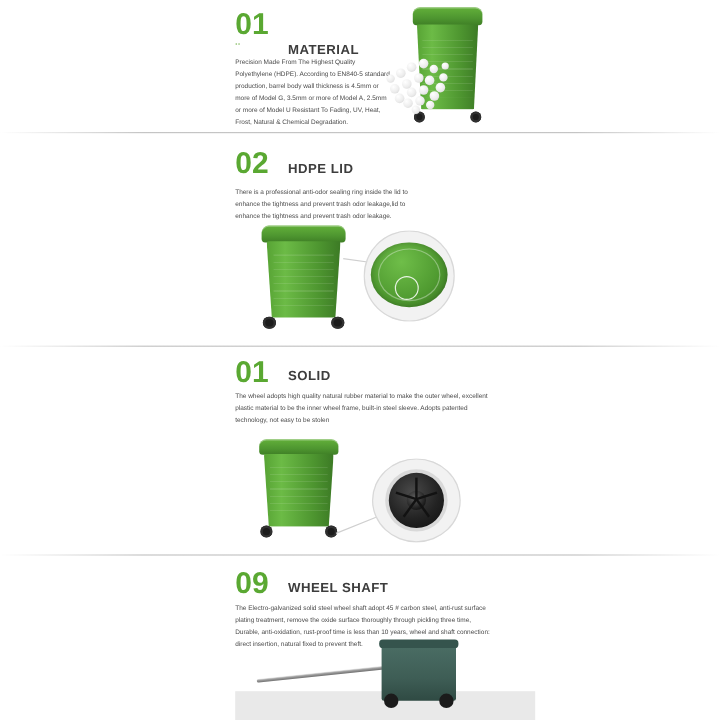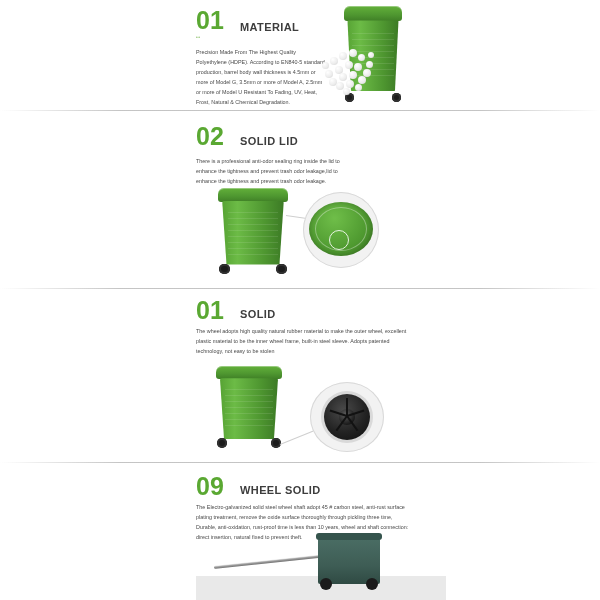--- a/index.html
+++ b/index.html
@@ -194,21 +194,21 @@
 </head>
 <body>
 
 <div class="page">
 
   <div class="section">
     <div class="num" style="left:196px; top:8px;">
       <span>01</span>
       <span class="tiny">••</span>
     </div>
-    <div class="title" style="left:240px; top:21px;">MATERIAL</div>
+    <div class="title" style="left:240px; top:36px;">MATERIAL</div>
     <div class="body-text" style="left:196px; top:47px; width:130px;">Precision Made From The Highest Quality Polyethylene (HDPE). According to EN840-5 standard production, barrel body wall thickness is 4.5mm or more of Model G, 3.5mm or more of Model A, 2.5mm or more of Model U Resistant To Fading, UV, Heat, Frost, Natural &amp; Chemical Degradation.</div>
 
     <div class="bin" style="left:344px; top:6px; width:58px; height:96px;">
       <div class="lid"></div>
       <div class="body"></div>
       <div class="ribs"></div>
       <div class="wheel l"></div>
       <div class="wheel r"></div>
     </div>
 
@@ -235,21 +235,21 @@
       <div class="pellet" style="left:52px; top:12px; width:6px; height:6px;"></div>
     </div>
   </div>
 
   <div class="divider" style="top:110px;"></div>
 
   <div class="section">
     <div class="num" style="left:196px; top:124px;">
       <span>02</span>
     </div>
-    <div class="title" style="left:240px; top:135px;">SOLID LID</div>
+    <div class="title" style="left:240px; top:135px;">HDPE LID</div>
     <div class="body-text" style="left:196px; top:156px; width:162px;">There is a professional anti-odor sealing ring inside the lid to enhance the tightness and prevent trash odor leakage,lid to enhance the tightness and prevent trash odor leakage.</div>
 
     <div class="bin" style="left:218px; top:188px; width:70px; height:86px;">
       <div class="lid"></div>
       <div class="body"></div>
       <div class="ribs"></div>
       <div class="wheel l"></div>
       <div class="wheel r"></div>
     </div>
 
@@ -293,21 +293,21 @@
       </div>
     </div>
   </div>
 
   <div class="divider" style="top:462px;"></div>
 
   <div class="section">
     <div class="num" style="left:196px; top:474px;">
       <span>09</span>
     </div>
-    <div class="title" style="left:240px; top:484px;">WHEEL SOLID</div>
+    <div class="title" style="left:240px; top:484px;">WHEEL SHAFT</div>
     <div class="body-text" style="left:196px; top:502px; width:214px;">The Electro-galvanized solid steel wheel shaft adopt 45 # carbon steel, anti-rust surface plating treatment, remove the oxide surface thoroughly through pickling three time, Durable, anti-oxidation, rust-proof time is  less than 10 years, wheel and shaft connection: direct insertion, natural fixed to prevent theft.</div>
 
     <div class="ground" style="left:196px; top:576px; width:250px; height:24px;"></div>
 
     <div class="rod" style="left:214px; top:566px; width:118px; transform: rotate(-6deg);"></div>
 
     <div class="darkbin" style="left:318px; top:538px; width:62px; height:46px;">
       <div class="top"></div>
     </div>
     <div style="position:absolute; left:320px; top:578px; width:12px; height:12px; background:#1b1b1b; border-radius:50%;"></div>

